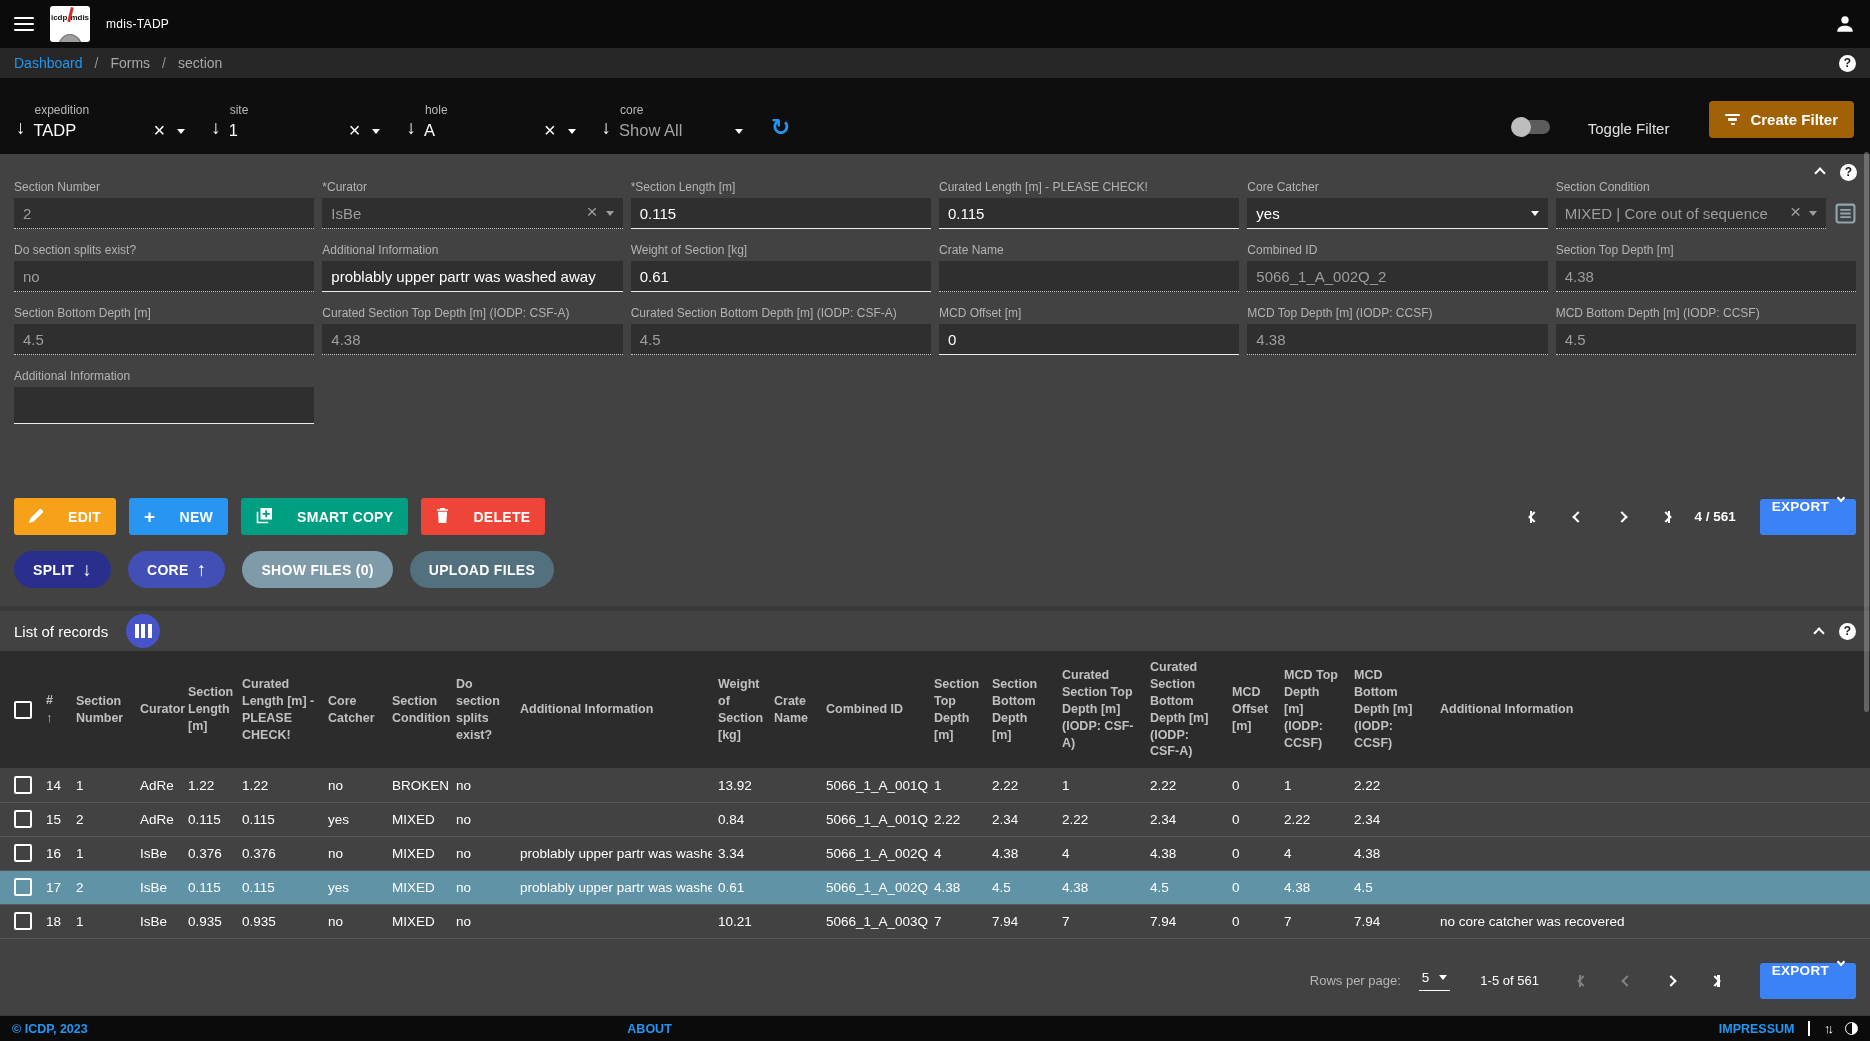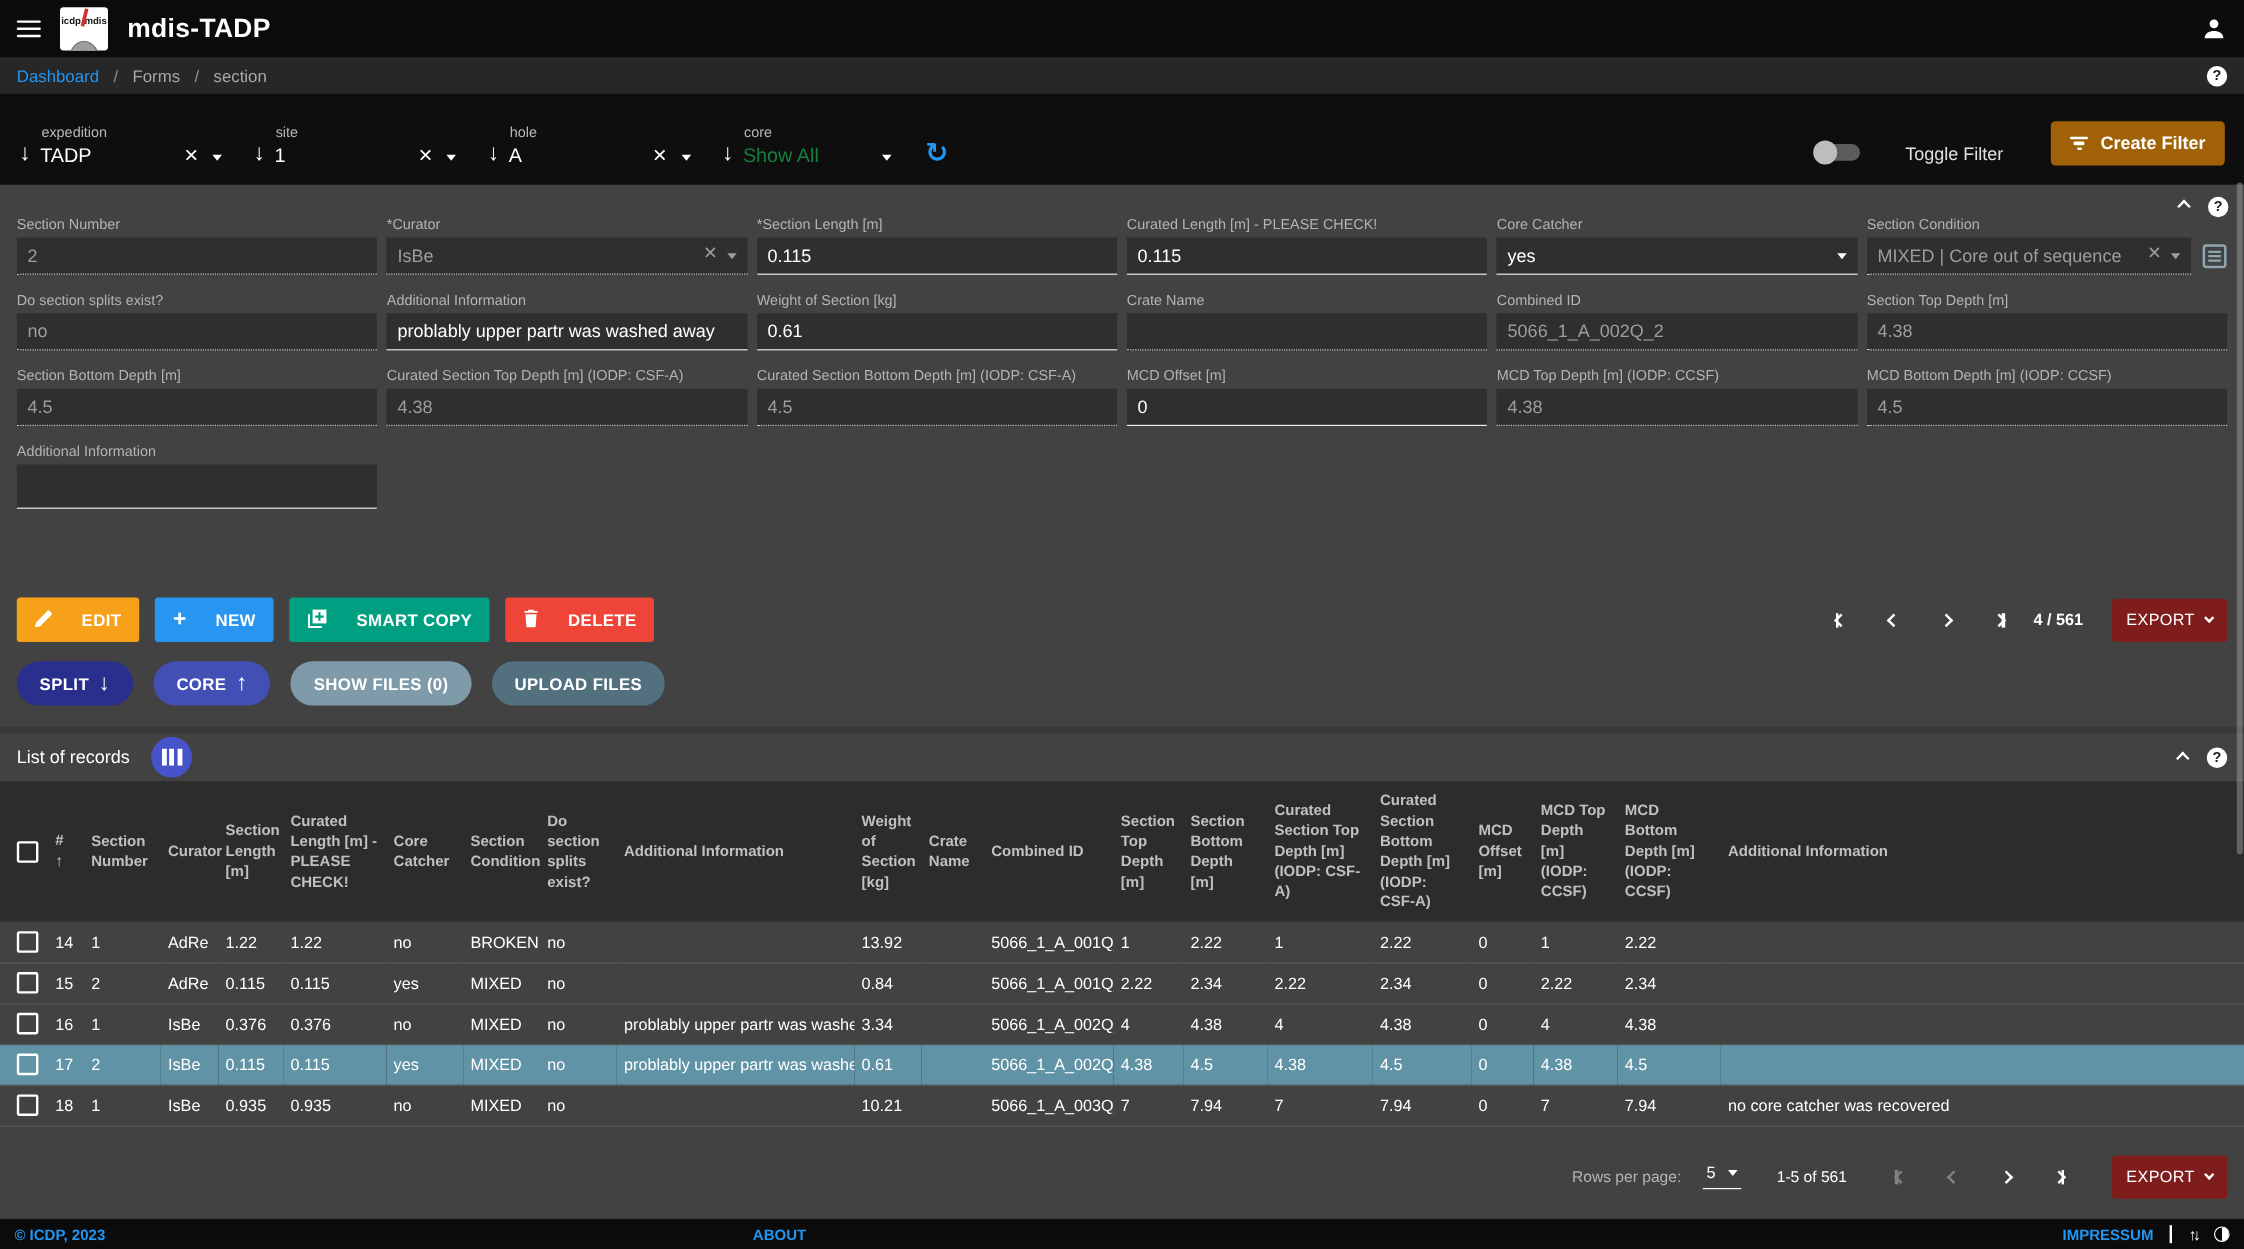--- a/index.html
+++ b/index.html
@@ -7,41 +7,41 @@
 body{background:#393939;color:#fff;font-family:"Liberation Sans","DejaVu Sans",sans-serif;overflow:hidden;display:flex;flex-direction:column;position:relative}
 button{font-family:inherit;border:none;cursor:pointer;color:#fff;background:none}
 
 
 .appbar{height:48px;background:#0b0b0b;display:flex;align-items:center;padding:0 14px;gap:16px;flex:none}
 .hamburger{cursor:pointer}
 .hamburger i{display:block;width:20px;height:2.5px;background:#fff;margin:3.5px 0;border-radius:1px}
 .logo{position:relative;width:40px;height:36px;background:#fff;border-radius:3px;overflow:hidden;display:flex;justify-content:center;gap:3px;padding-top:7px;font-size:8px;color:#161616;font-weight:bold;flex:none}
 .logo-needle{position:absolute;left:19px;top:1px;width:2.5px;height:15px;background:#d32f2f;transform:rotate(14deg)}
 .logo-dome{position:absolute;bottom:-9px;left:7px;width:26px;height:17px;border-radius:50% 50% 0 0/100% 100% 0 0;background:#9e9e9e;border:1px solid #6f6f6f}
-.app-title{font-size:22px;font-weight:bold;letter-spacing:.3px}
+.app-title{font-size:12px;font-weight:normal;letter-spacing:.3px}
 .appbar .spacer{flex:1}
 .user-icon{cursor:pointer;display:flex}
 
 
 .breadcrumbbar{height:30px;background:#272727;display:flex;align-items:center;padding:0 14px;font-size:14px;flex:none}
 .crumbs{display:flex;align-items:center;gap:12px}
 .crumb{color:#a8a8a8}
 .crumb.link{color:#2196f3;cursor:pointer}
 .crumb-sep{color:#8f8f8f}
 .breadcrumbbar .spacer{flex:1}
 .help{width:17px;height:17px;border-radius:50%;background:#fff;color:#191919;font-size:12px;font-weight:bold;display:flex;align-items:center;justify-content:center;cursor:pointer;flex:none}
 
 
 .filterbar{height:76px;background:#0e0e0e;display:flex;align-items:flex-end;padding:10px 16px 16px 16px;gap:26px;flex:none}
 .ffield{display:flex;align-items:flex-end;gap:8px;cursor:pointer}
 .farrow{color:#fff;font-size:19px;font-weight:bold;line-height:1;margin-bottom:1px}
 .fcol{display:flex;flex-direction:column}
 .flabel{font-size:12px;color:#b8b8b8;margin-bottom:5px;margin-left:1px}
 .fvalue{font-size:16.5px;color:#fff;min-width:108px;line-height:1}
-.fvalue.placeholder{color:#15803d}
+.fvalue.placeholder{color:#a3a3a3}
 .fclear{color:#fff;font-size:20px;line-height:.8;margin:0 4px;cursor:pointer}
 .tri-down{display:inline-block;width:0;height:0;border-left:4.5px solid transparent;border-right:4.5px solid transparent;border-top:5.5px solid currentColor}
 .ffield .tri-down{margin-bottom:4px}
 .refresh{color:#2196f3;font-size:23px;font-weight:bold;line-height:.9;cursor:pointer;margin-left:2px}
 .filterbar .spacer{flex:1}
 .toggle{position:relative;width:36px;height:14px;background:#5c5c5c;border-radius:7px;cursor:pointer;margin-bottom:4px}
 .toggle .knob{position:absolute;left:-3px;top:-3px;width:20px;height:20px;background:#bdbdbd;border-radius:50%}
 .toggle-label{font-size:15px;color:#e0e0e0;margin:0 14px 1px 12px}
 .create-filter{background:#a16207;border-radius:4px;padding:0 16px;height:37px;display:flex;align-items:center;gap:10px;font-size:15px;font-weight:bold;color:#fff}
 .funnel i{display:block;height:2.2px;background:#fff;margin:2.5px auto;border-radius:1px}
@@ -74,21 +74,21 @@
 .abtn{height:37px;display:flex;align-items:center;gap:24px;padding:0 15px;border-radius:3px;font-weight:bold;font-size:14px;letter-spacing:.3px}
 .txt-ic{font-size:19px;font-weight:bold;line-height:1}
 .form-pager{margin-left:auto;display:flex;align-items:center;gap:24px}
 .nav-group{display:flex;align-items:center;gap:36px}
 .nav-btn{display:inline-flex;align-items:center;color:#fff}
 .nav-btn.off{color:#828282;cursor:default}
 .nav-bar{display:inline-block;width:2.4px;height:12px;background:currentColor}
 .nav-btn .nav-bar:first-child{margin-right:-2px}
 .nav-btn .nav-bar:last-child{margin-left:-2px}
 .pager-pos{font-size:13.5px;font-weight:bold}
-.export-btn{background:#7f1d1d;border-radius:3px;height:36px;padding:0 12px;display:flex;align-items:center;gap:9px;font-weight:normal;font-size:13.5px;letter-spacing:.3px}
+.export-btn{background:#3b82f6;border-radius:3px;height:36px;padding:0 12px;display:flex;gap:9px;font-weight:bold;font-size:13.5px;letter-spacing:.3px}
 .pills-row{display:flex;gap:17px;margin-top:16px}
 .pill{height:37px;border-radius:19px;padding:0 19px;font-weight:bold;font-size:14px;display:flex;align-items:center;gap:8px;letter-spacing:.3px}
 
 
 .records-panel{background:#424242;margin-top:5px;flex:none}
 .rtitle{height:40px;display:flex;align-items:center;gap:18px;padding:0 14px;font-size:15px}
 .colbtn{width:34px;height:34px;border-radius:50%;background:#4653c9;display:flex;align-items:center;justify-content:center;gap:2.5px;flex:none}
 .colbtn i{width:4px;height:14px;background:#fff;display:block}
 .rtitle .spacer{flex:1}
 .rtitle-icons{display:flex;align-items:center;gap:16px}

